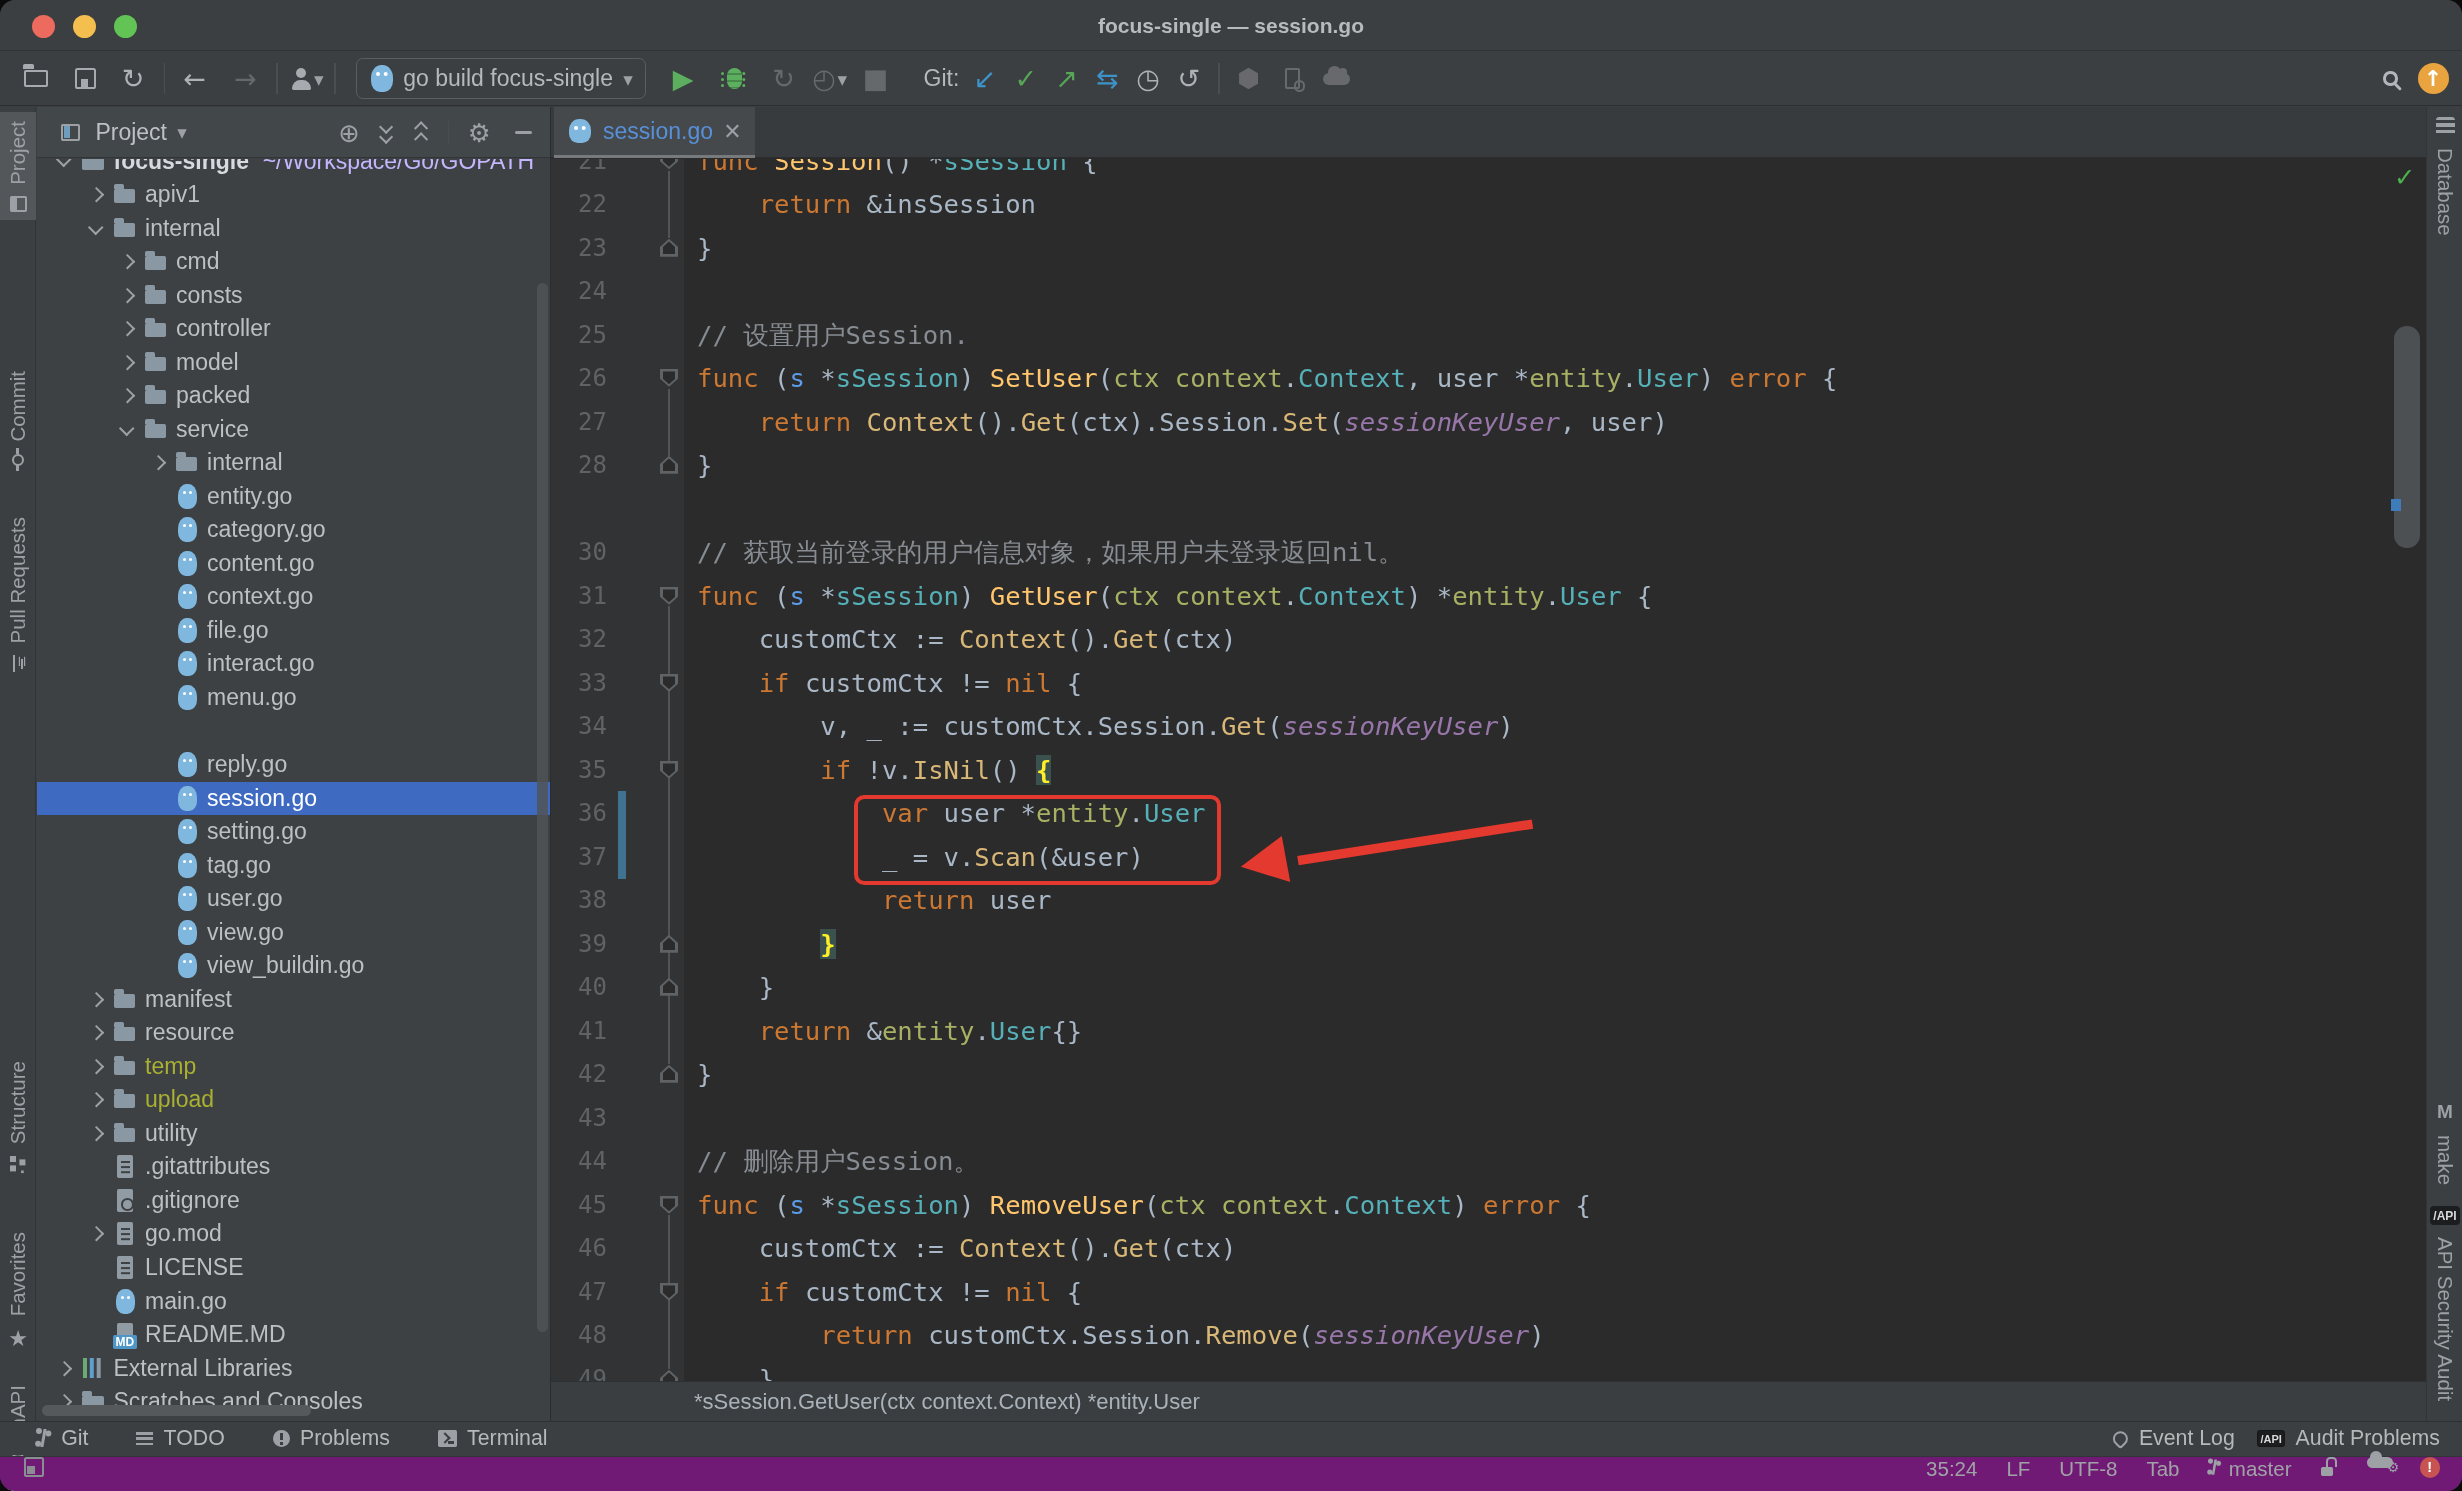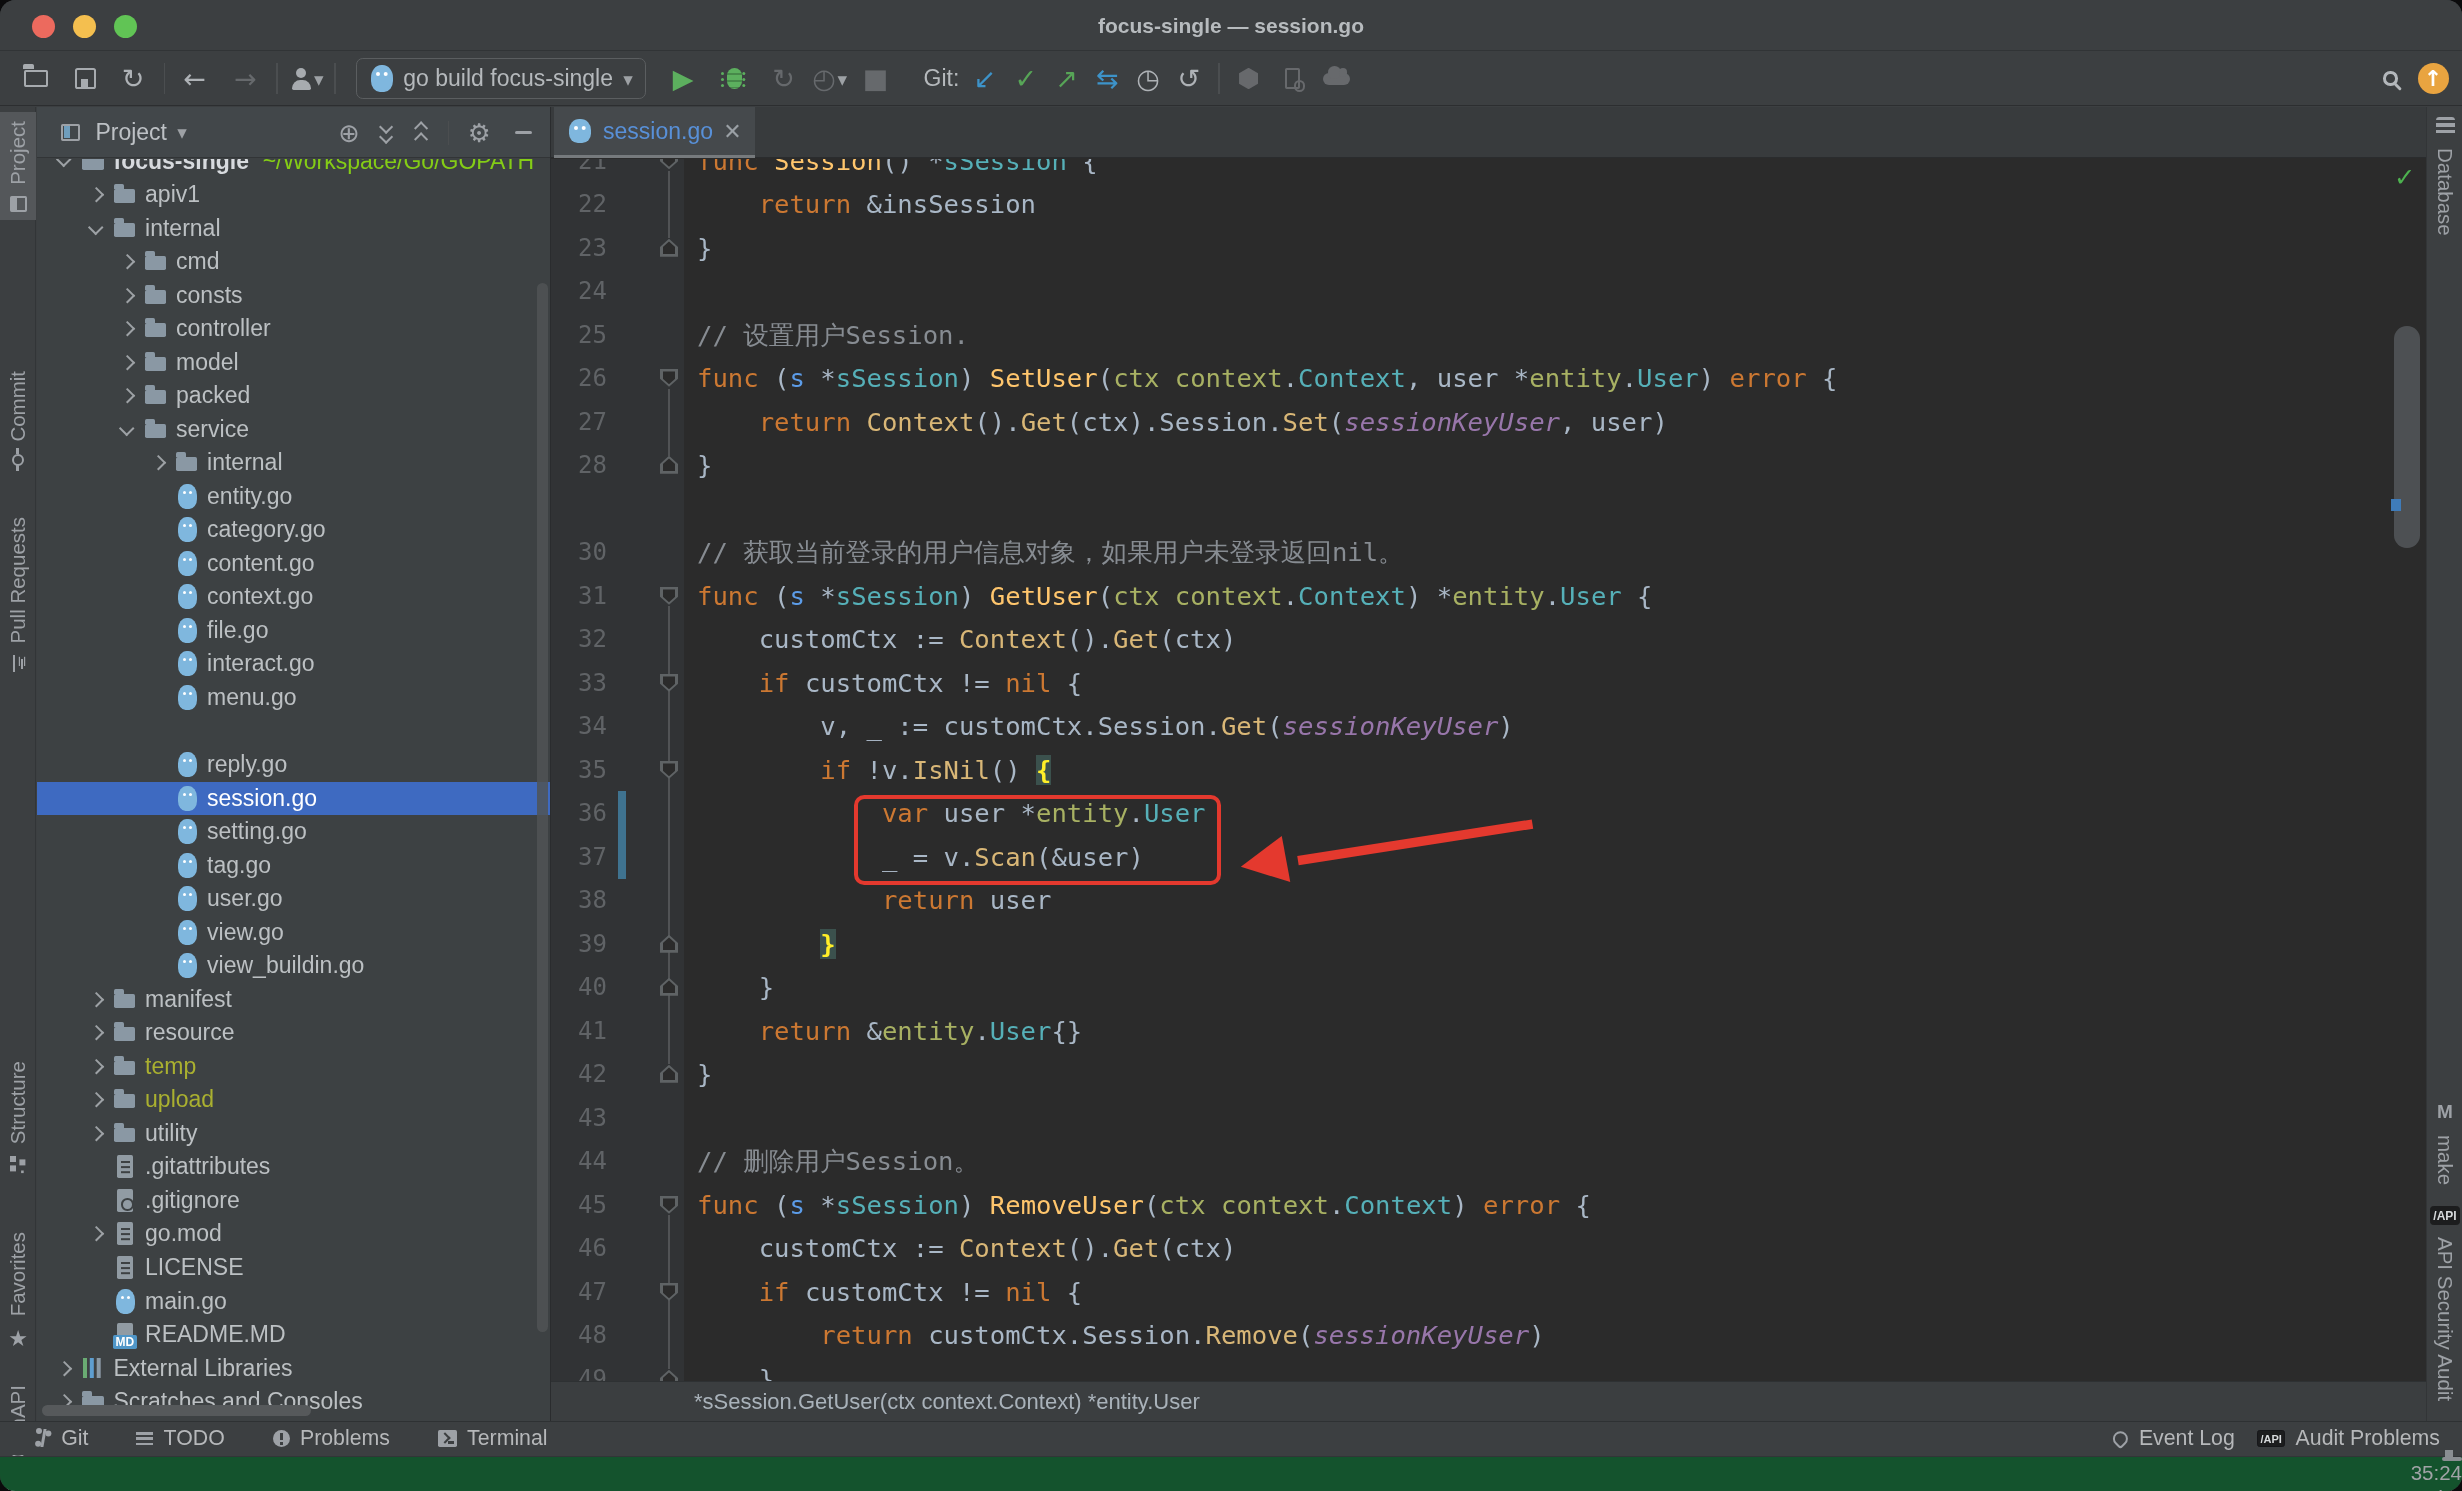--- a/index.html
+++ b/index.html
@@ -98,21 +98,21 @@
   .ti-folder::after,.ti-scratch::after{content:'';position:absolute;left:2.6px;top:3.4px;width:10.2px;height:5.1px;background:#8a98a4;border-radius:1.7px 1.7px 0 0;}
   .ti-go::before{content:'';position:absolute;left:4.3px;top:0.9px;width:19px;height:25px;background:#7fb7de;border-radius:46% 46% 40% 40%;}
   .ti-go::after{content:'';position:absolute;left:9.4px;top:7.7px;width:3.8px;height:3.8px;background:#fff;border-radius:50%;box-shadow:6px 0 0 #fff;}
   .ti-file::before,.ti-fileig::before,.ti-md::before{content:'';position:absolute;left:6px;top:1.7px;width:16px;height:23px;background:#919ba3;border-radius:1.7px;}
   .ti-file::after{content:'';position:absolute;left:9.4px;top:7.7px;width:9.4px;height:2.1px;background:#3d4143;box-shadow:0 5.1px 0 #3d4143,0 10.2px 0 #3d4143;}
   .ti-fileig::after{content:'';position:absolute;left:10.2px;top:11px;width:8.5px;height:8.5px;border:2.6px solid #3d4143;border-radius:50%;}
   .ti-md::after{content:'MD';position:absolute;left:1.7px;bottom:-0.9px;background:#4f96c8;color:#fff;font-size:12px;font-weight:bold;padding:0.9px 2.6px;border-radius:1.7px;line-height:1;}
   .ti-lib::before{content:'';position:absolute;left:3.4px;top:3.4px;width:4.3px;height:19.6px;background:#6aab73;box-shadow:6.8px 0 0 #5e9ed0,13.7px 0 0 #8a98a4;}
   .tlabel{margin-left:6.8px;}
   .tlabel.b{font-weight:bold;color:#d7dade;}
-  .tpath{margin-left:13.7px;color:#84cc16;}
+  .tpath{margin-left:13.7px;color:#c4b5fd;}
   .vscroll{position:absolute;right:1.7px;top:176px;width:11px;height:1049px;background:#505355;border-radius:6px;opacity:.85;}
   .hscroll{position:absolute;left:5.1px;bottom:5.1px;width:269px;height:11px;background:#56595b;border-radius:6px;}
 
   
   #editor{position:absolute;left:551px;top:0;width:1876px;height:100%;background:#2b2b2b;}
   #tabbar{position:absolute;left:0;top:0;width:100%;height:51px;background:#383b3d;border-bottom:0.9px solid #2a2c2e;}
   #tab{position:absolute;left:2.6px;top:0;height:51px;background:#45494c;display:flex;align-items:center;padding:0 13.7px;gap:10.2px;border-bottom:3.4px solid #767a7d;}
   #tab .tabname{color:#5890d8;font-size:23px;}
   #tab .close{color:#9aa0a5;font-size:22px;font-family:"DejaVu Sans",sans-serif;}
   #tab .gopher{width:22px;height:25.6px;}
@@ -153,21 +153,21 @@
   .bi-todo{width:17px;height:13.7px;background:repeating-linear-gradient(to bottom,#9da1a6 0 3px,transparent 3px 5.5px);}
   .bi-problem{width:17px;height:17px;background:#9da1a6;border-radius:50%;}
   .bi-problem::before{content:'';position:absolute;left:7.3px;top:3.4px;width:3px;height:6.8px;background:#3c3f41;}
   .bi-problem::after{content:'';position:absolute;left:7.3px;top:12px;width:3px;height:2.6px;background:#3c3f41;}
   .bi-term{width:19px;height:17px;background:#9da1a6;border-radius:1.7px;}
   .bi-term::before{content:'';position:absolute;left:3.4px;top:4.3px;width:6px;height:6px;border-left:2.6px solid #3c3f41;border-bottom:2.6px solid #3c3f41;transform:rotate(-135deg);}
   .bi-term::after{content:'';position:absolute;right:2.6px;bottom:3.4px;width:6px;height:2.6px;background:#3c3f41;}
   .bi-event{width:15.4px;height:15.4px;border:2.6px solid #9da1a6;border-radius:50% 50% 50% 3.4px;transform:rotate(-45deg);}
   .bi-audit{border:1.7px solid #16171a;border-radius:2.6px;font-size:11px;font-weight:bold;padding:1.7px 2.6px;background:#1c1d1e;color:#d6d9db;}
 
-  #statusbar{position:absolute;left:0;top:1456px;width:100%;height:35px;background:#14532d;border-top:0.9px solid #323537;display:flex;align-items:flex-end;color:#a0a3a6;font-size:20.5px;flex-direction:column;}
+  #statusbar{position:absolute;left:0;top:1456px;width:100%;height:35px;background:#701a75;border-top:0.9px solid #323537;display:flex;align-items:flex-start;color:#a0a3a6;font-size:20.5px;}
   .st-switch{width:19.6px;height:19.6px;border:2.1px solid #8a8e92;border-radius:2.6px;position:relative;margin-left:24px;}
   .st-switch::before{content:'';position:absolute;left:0.9px;bottom:0.9px;width:7.7px;height:7.7px;background:#8a8e92;}
   .stitem{margin-left:29px;}
   .st-lockwrap{width:15.4px;height:19px;position:relative;margin-left:29px;}
   .st-lockwrap::before{content:'';position:absolute;left:0;bottom:0;width:12.8px;height:9.4px;background:#9da1a6;border-radius:1.7px;}
   .st-lockwrap::after{content:'';position:absolute;left:5.1px;top:0;width:7.7px;height:7.7px;border:2.1px solid #9da1a6;border-bottom:none;border-radius:4.3px 4.3px 0 0;}
   .st-cloud{position:relative;width:25.6px;height:11px;background:#9da1a6;border-radius:6.8px;margin-left:31px;}
   .st-cloud::before{content:'';position:absolute;left:3.4px;top:-6px;width:12px;height:12px;border-radius:50%;background:#9da1a6;}
   .st-cloud::after{content:'⚙';position:absolute;right:-6.8px;bottom:-6.8px;color:#9da1a6;font-size:13.7px;font-family:"DejaVu Sans",sans-serif;}
   .st-err{width:20.5px;height:20.5px;border-radius:50%;background:#c75450;color:#fff;font-weight:bold;font-size:14.5px;display:flex;align-items:center;justify-content:center;margin-left:27px;margin-right:22px;}

